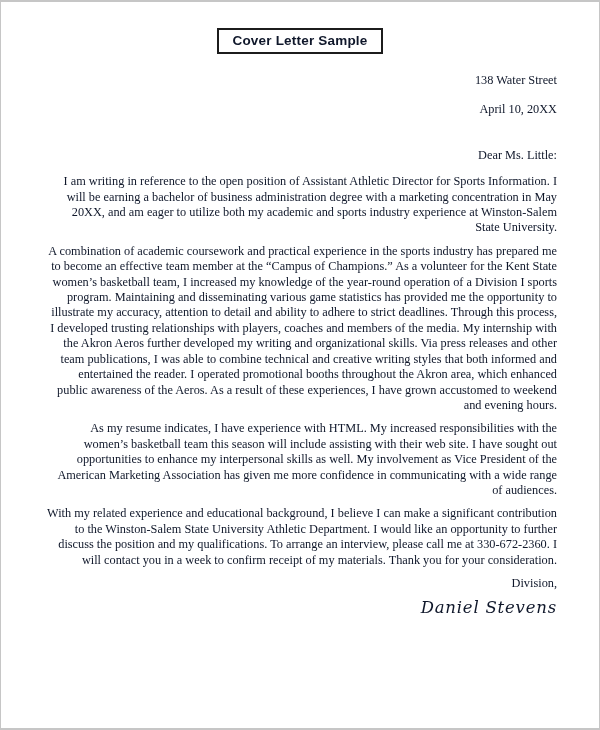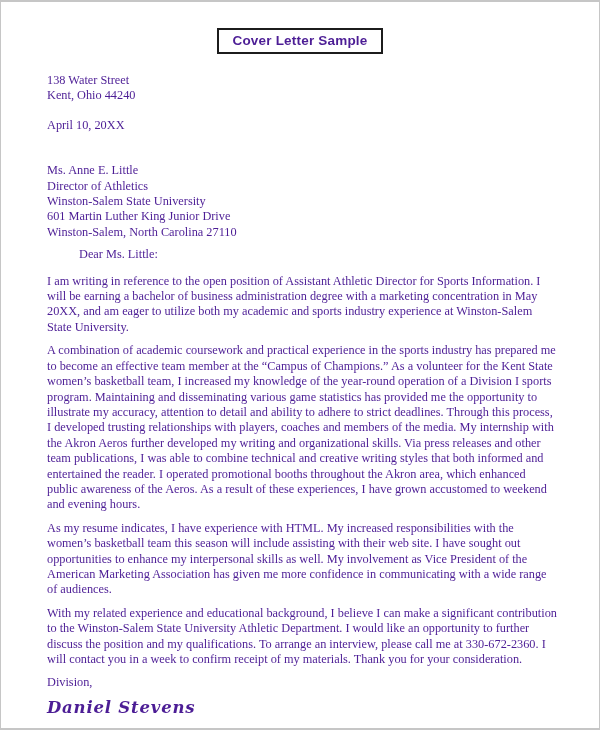--- a/index.html
+++ b/index.html
@@ -7,78 +7,70 @@
   body {
     width: 600px; height: 730px;
     font-family: "Liberation Serif", serif;
   }
   .page {
     width: 600px; height: 730px;
     background: #ffffff;
     border: 2px solid #c6c6c6;
     border-left-width: 1px; border-right-width: 1px;
     overflow: hidden;
-    color: #4c1d95;
+    color: #0f172a;
   }
   .title-box {
     margin: 26px auto 0 auto;
     width: max-content;
     border: 2px solid #1c1c1c;
     padding: 3px 13px 4px 13px;
     font-family: "Liberation Sans", sans-serif;
     font-weight: bold;
     font-size: 13.5px;
     letter-spacing: 0.2px;
     background: #ffffff;
   }
   .letter-body {
     padding: 19px 42px 0 46px;
     font-size: 12.3px;
     line-height: 15.4px;
-    text-align: left;
+    text-align: right;
   }
   .line { display: block; }
   .sender     { margin-bottom: 14px; }
   .date-line  { margin-bottom: 30px; }
   .recipient  { margin-bottom: 7px; }
   .salutation { margin-bottom: 11px; margin-left: 32px; }
   .para       { margin: 0 0 8px 0; }
   .closing    { margin: 1px 0 9px 0; }
   .sig-script {
     font-family: "DejaVu Serif", serif;
     font-style: italic;
-    font-weight: 700;
+    font-weight: 400;
     font-size: 16.5px;
     letter-spacing: 0.8px;
     margin-bottom: 16px;
   }
 </style>
 </head>
 <body>
 
 <div class="page">
 
   <div class="title-box">Cover Letter Sample</div>
 
   <div class="letter-body">
 
     <div class="sender">
       <span class="line">138 Water Street</span>
-      <span class="line">Kent, Ohio 44240</span>
     </div>
 
     <div class="date-line">April 10, 20XX</div>
 
-    <div class="recipient">
-      <span class="line">Ms. Anne E. Little</span>
-      <span class="line">Director of Athletics</span>
-      <span class="line">Winston-Salem State University</span>
-      <span class="line">601 Martin Luther King Junior Drive</span>
-      <span class="line">Winston-Salem, North Carolina 27110</span>
-    </div>
 
     <div class="salutation">Dear Ms. Little:</div>
 
     <p class="para">I am writing in reference to the open position of Assistant Athletic Director for Sports Information. I will be earning a bachelor of business administration degree with a marketing concentration in May 20XX, and am eager to utilize both my academic and sports industry experience at Winston-Salem State University.</p>
     <p class="para">A combination of academic coursework and practical experience in the sports industry has prepared me to become an effective team member at the “Campus of Champions.” As a volunteer for the Kent State women’s basketball team, I increased my knowledge of the year-round operation of a Division I sports program. Maintaining and disseminating various game statistics has provided me the opportunity to illustrate my accuracy, attention to detail and ability to adhere to strict deadlines. Through this process, I developed trusting relationships with players, coaches and members of the media. My internship with the Akron Aeros further developed my writing and organizational skills. Via press releases and other team publications, I was able to combine technical and creative writing styles that both informed and entertained the reader.  I operated promotional booths throughout the Akron area, which enhanced public awareness of the Aeros. As a result of these experiences, I have grown accustomed to weekend and evening hours.</p>
     <p class="para">As my resume indicates, I have experience with HTML.  My increased responsibilities with the women’s basketball team this season will include assisting with their web site. I have sought out opportunities to enhance my interpersonal skills as well. My involvement as Vice President of the American Marketing Association has given me more confidence in communicating with a wide range of audiences.</p>
     <p class="para">With my related experience and educational background, I believe I can make a significant contribution to the Winston-Salem State University Athletic Department. I would like an opportunity to further discuss the position and my qualifications. To arrange an interview, please call me at 330-672-2360. I will contact you in a week to confirm receipt of my materials. Thank you for your consideration.</p>
 
     <div class="closing">Division,</div>
 

